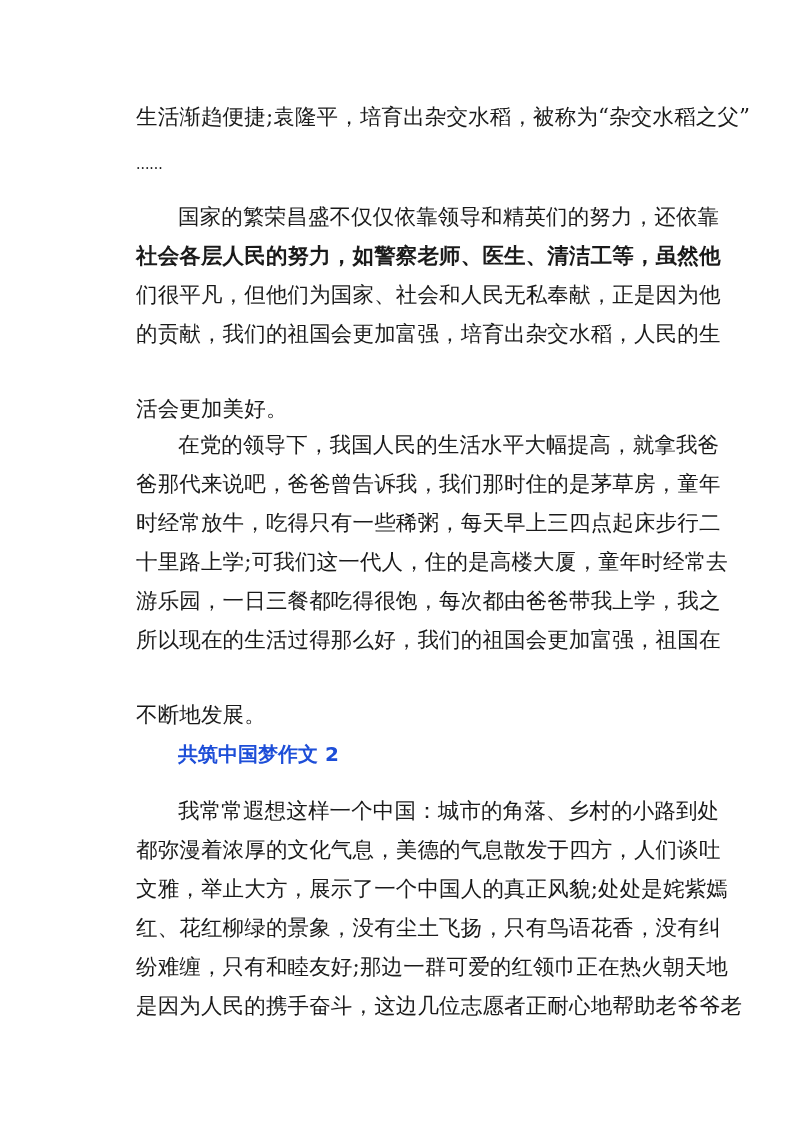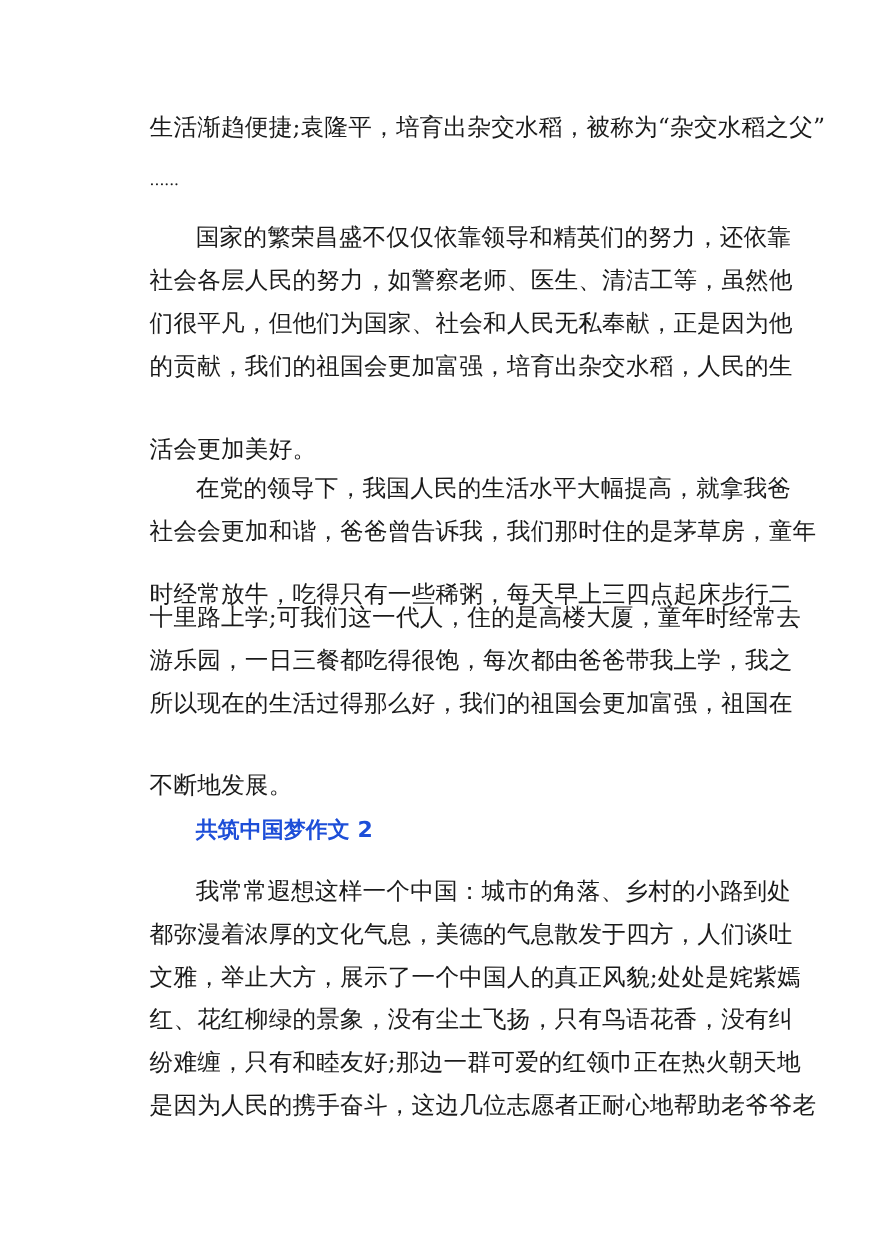--- a/index.html
+++ b/index.html
@@ -63,30 +63,30 @@
 </head>
 <body>
 
 <div class="page">
 
   <div class="line" style="top:105px;">生活渐趋便捷;袁隆平，培育出杂交水稻，被称为“杂交水稻之父”</div>
   <div class="ellipsis" style="top:156px;">......</div>
 
   <div>
     <div class="line indent" style="top:205px;">国家的繁荣昌盛不仅仅依靠领导和精英们的努力，还依靠</div>
-    <div class="line" style="top:244px;">社会各层人民的努力，如警察老师、医生、清洁工等，虽然他</div>
+    <div class="line" style="top:244px;font-weight:bold;">社会各层人民的努力，如警察老师、医生、清洁工等，虽然他</div>
     <div class="line" style="top:283px;">们很平凡，但他们为国家、社会和人民无私奉献，正是因为他</div>
     <div class="line" style="top:322px;">的贡献，我们的祖国会更加富强，培育出杂交水稻，人民的生</div>
     <div class="line last" style="top:361px;">活会更加美好。</div>
   </div>
 
   <div>
     <div class="line indent" style="top:433px;">在党的领导下，我国人民的生活水平大幅提高，就拿我爸</div>
-    <div class="line" style="top:472px;">社会会更加和谐，爸爸曾告诉我，我们那时住的是茅草房，童年</div>
-    <div class="line" style="top:511px;margin-top:18px;">时经常放牛，吃得只有一些稀粥，每天早上三四点起床步行二</div>
+    <div class="line" style="top:472px;">爸那代来说吧，爸爸曾告诉我，我们那时住的是茅草房，童年</div>
+    <div class="line" style="top:511px;">时经常放牛，吃得只有一些稀粥，每天早上三四点起床步行二</div>
     <div class="line" style="top:550px;">十里路上学;可我们这一代人，住的是高楼大厦，童年时经常去</div>
     <div class="line" style="top:589px;">游乐园，一日三餐都吃得很饱，每次都由爸爸带我上学，我之</div>
     <div class="line" style="top:628px;">所以现在的生活过得那么好，我们的祖国会更加富强，祖国在</div>
     <div class="line last" style="top:667px;">不断地发展。</div>
   </div>
 
   <div class="heading" style="top:742px;">共筑中国梦作文 2</div>
 
   <div>
     <div class="line indent" style="top:799px;">我常常遐想这样一个中国：城市的角落、乡村的小路到处</div>

